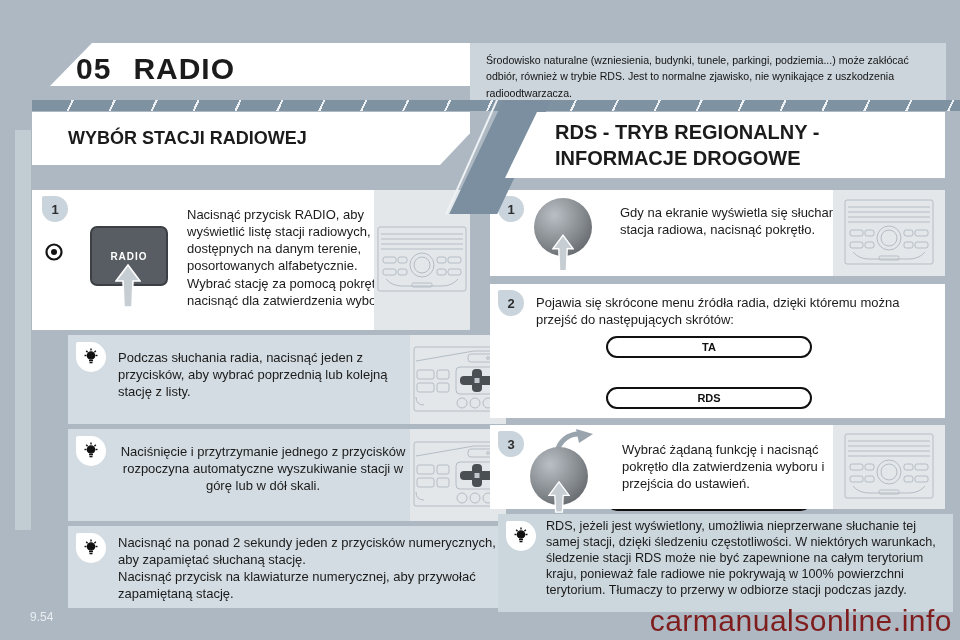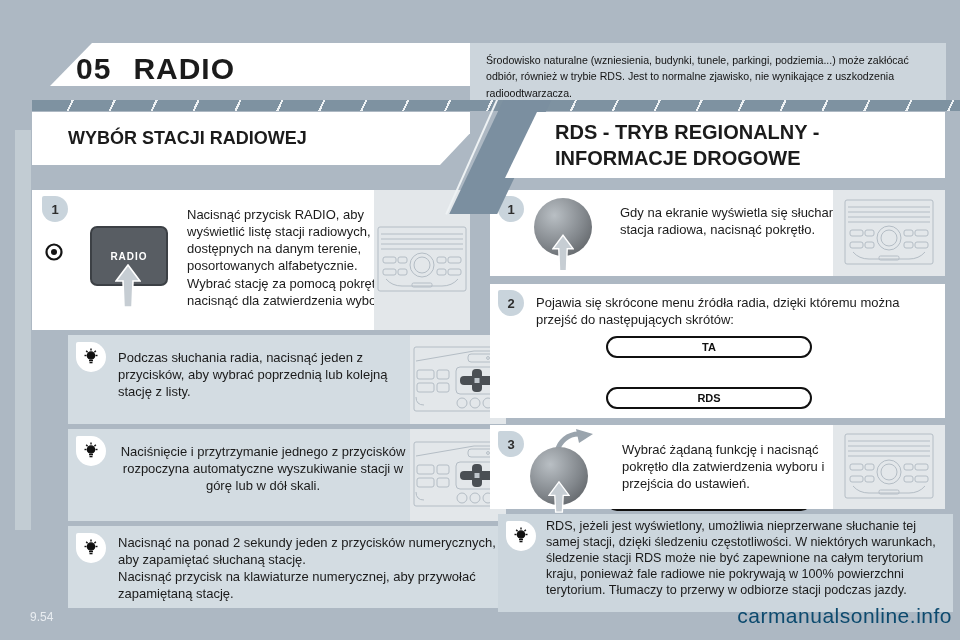--- a/index.html
+++ b/index.html
@@ -90,21 +90,21 @@
   }
   .menu-btns { position:absolute; display:flex; flex-direction:column; }
   .menu-btn {
     width:202px; height:18px; margin-bottom:4px;
     background:#fff; border:2px solid #101010; border-radius:11px;
     display:flex; align-items:center; justify-content:center;
     font-size:11px; font-weight:bold; color:#101010;
   }
   .page-num { position:absolute; left:30px; top:610px; font-size:12px; color:#e9edf1; }
   .watermark {
-    position:absolute; right:8px; top:604px; font-size:21px; color:#0c4a6e; letter-spacing:0.5px;
+    position:absolute; right:8px; top:604px; font-size:30px; color:#7f1d1d; letter-spacing:0.5px;
   }
   svg { display:block; }
 </style>
 </head>
 <body>
 
 <div class="page">
 
   <div class="hatch-stripe"></div>
   <div class="diag-dark"></div>

